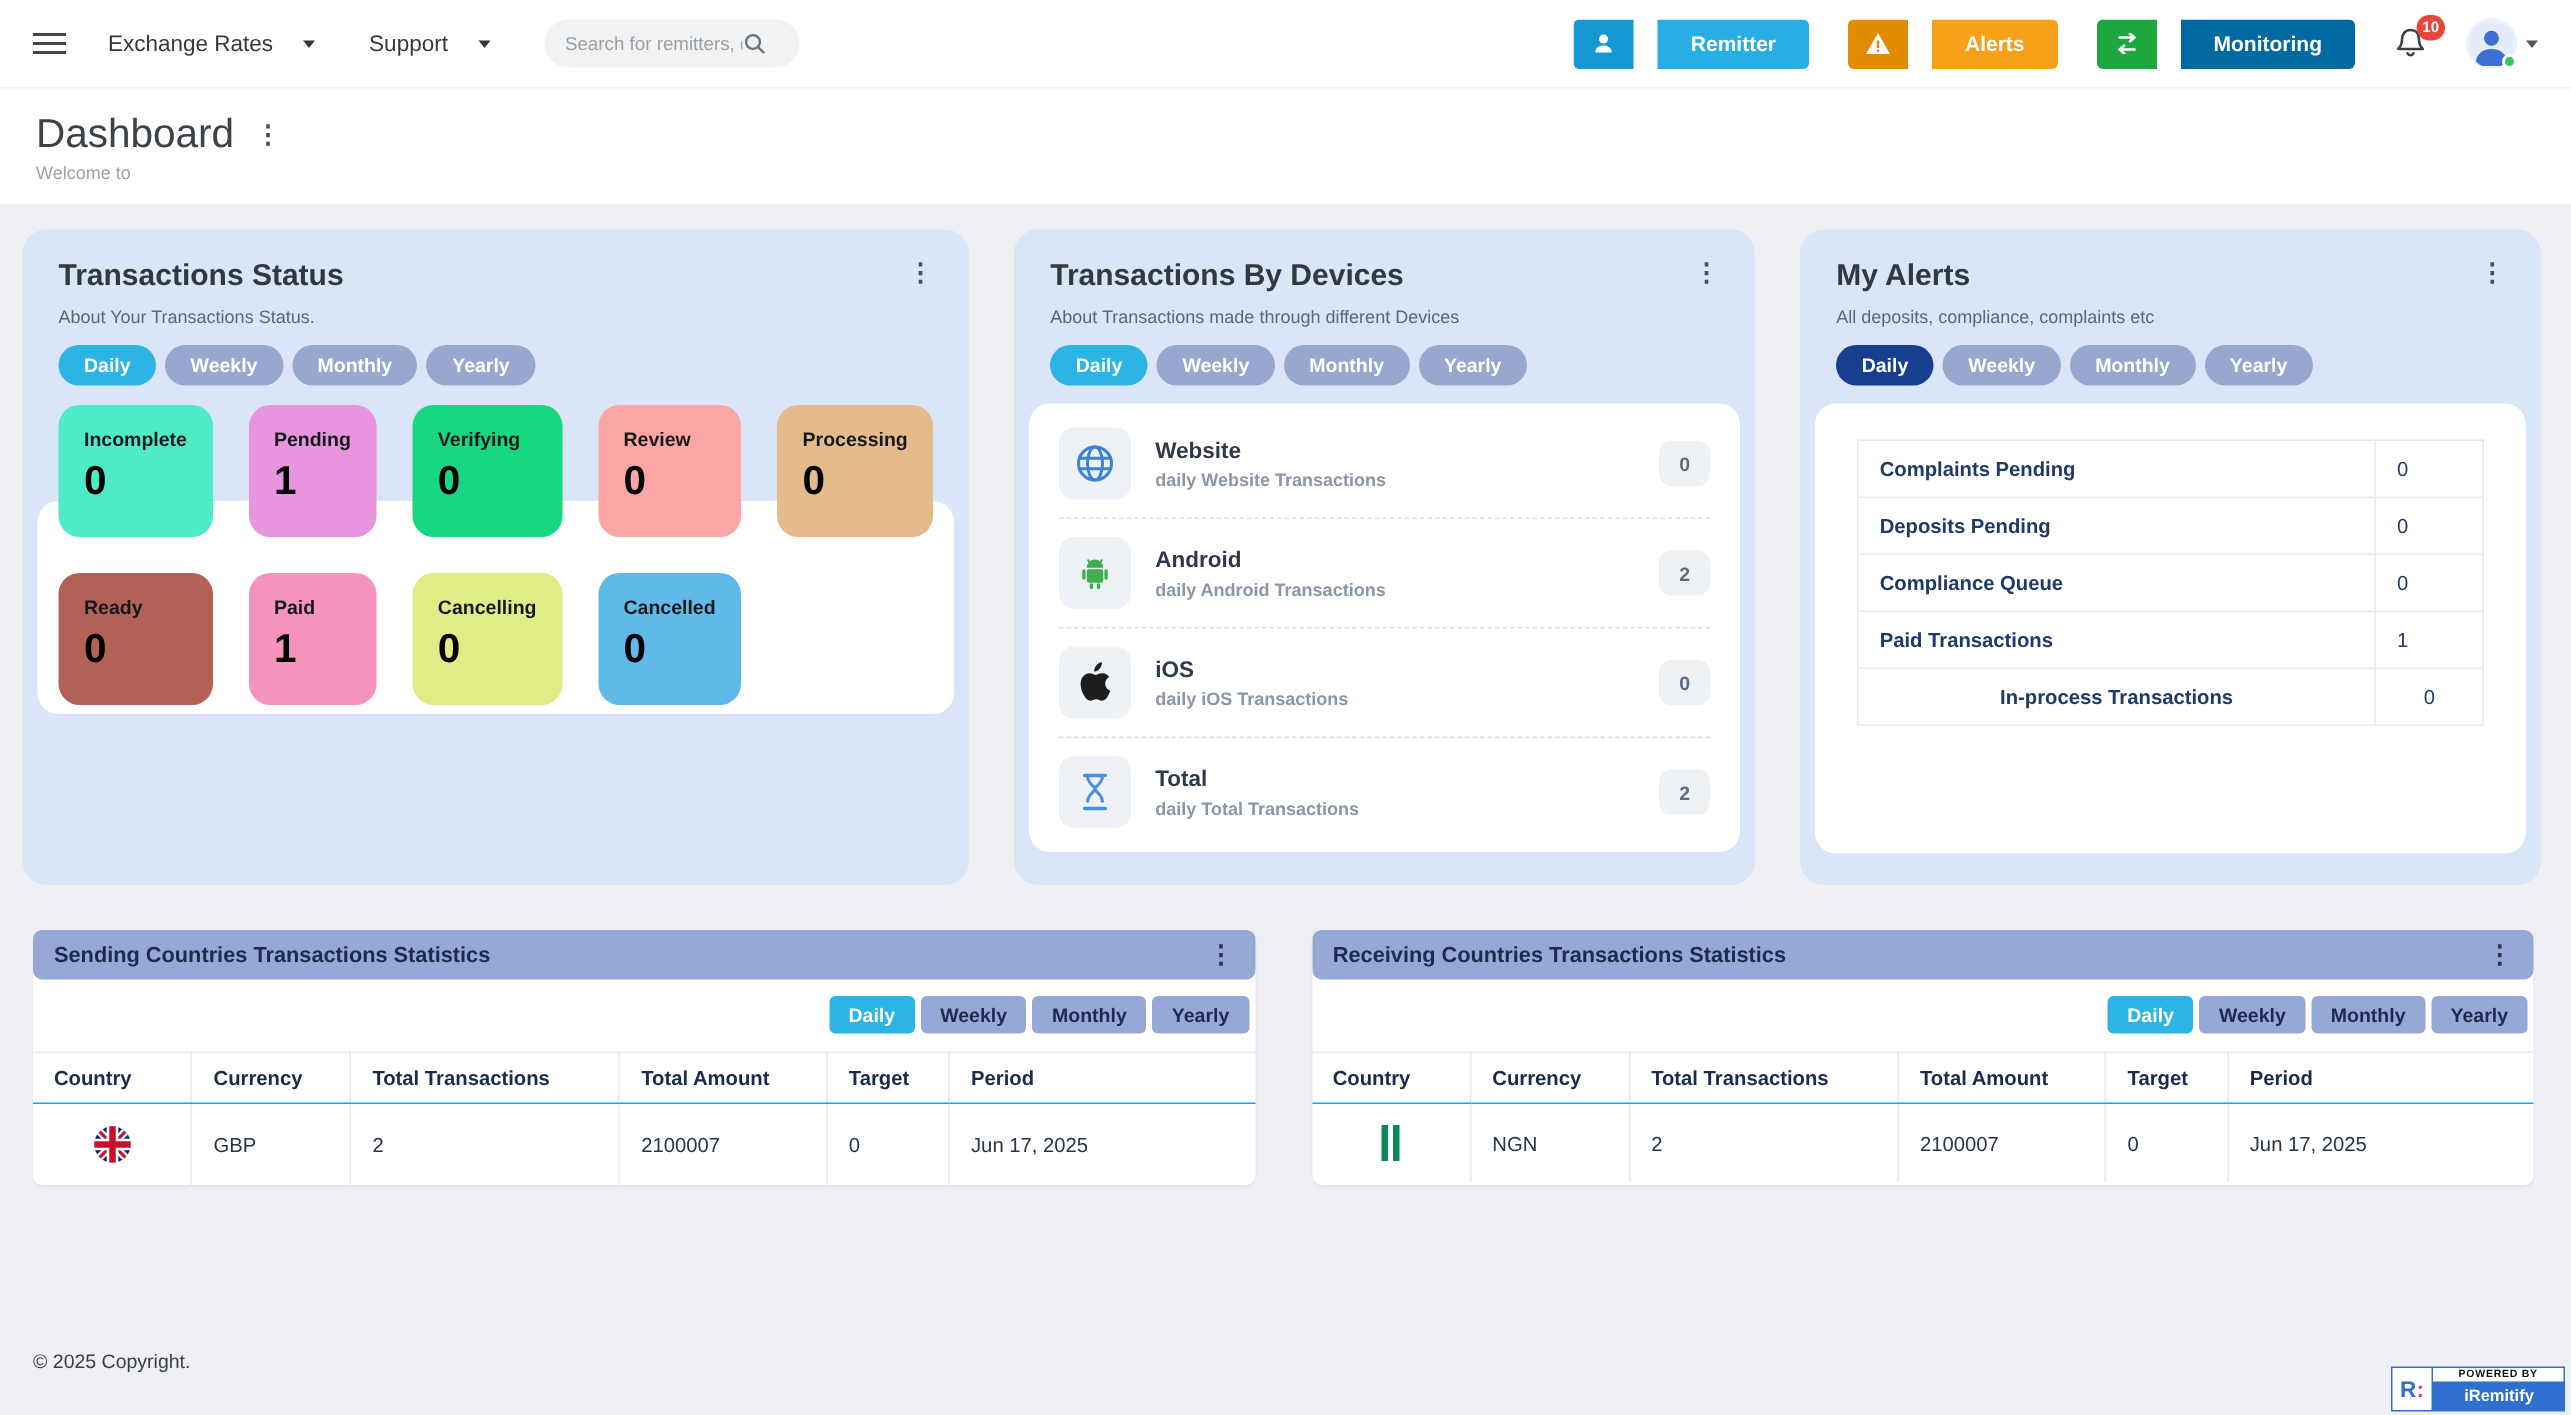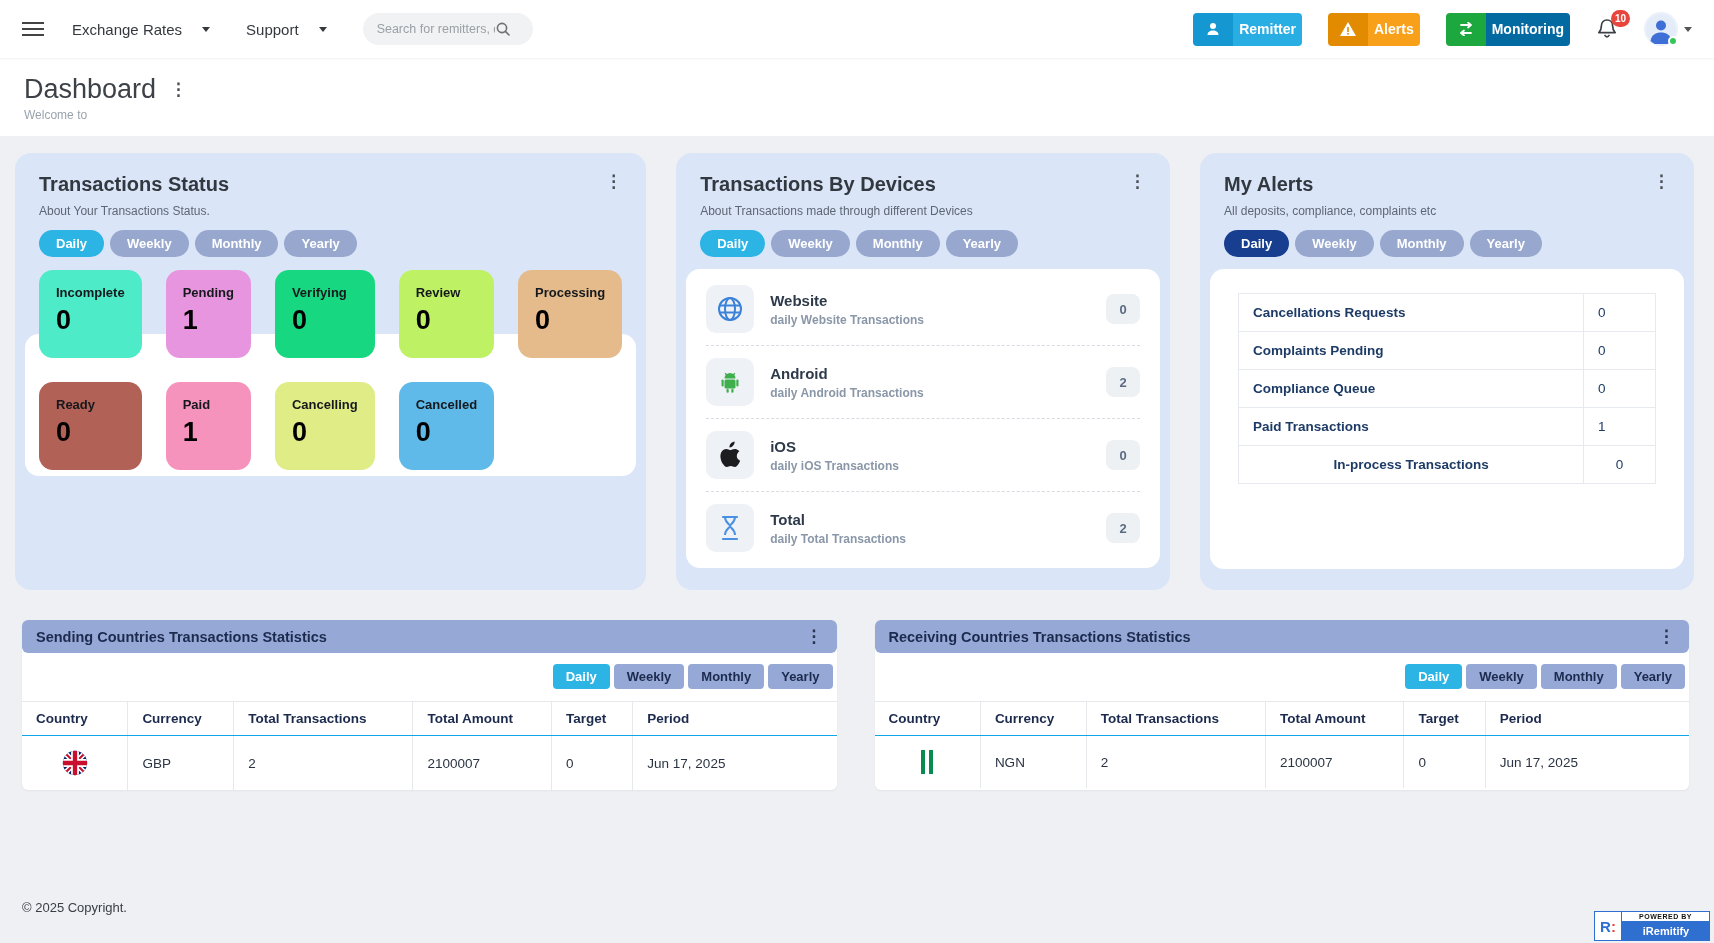--- a/index.html
+++ b/index.html
@@ -11,21 +11,21 @@
   .hamburger { width:22px; display:flex; flex-direction:column; gap:4px; cursor:pointer; margin-right:28px; }
   .hamburger i { display:block; height:2px; background:#444; }
   .navlink { display:flex; align-items:center; gap:20px; font-size:15px; color:#35393e; margin-right:36px; cursor:pointer; }
   .caret { width:0; height:0; border-left:4px solid transparent; border-right:4px solid transparent; border-top:5px solid #35393e; }
   .search-pill { display:flex; align-items:center; background:#f1f2f3; border-radius:999px; height:32px; padding:0 14px; width:170px; }
   .search-pill input { border:none; background:transparent; outline:none; font-size:12.5px; color:#555; width:118px; font-family:"Liberation Sans",sans-serif; }
   .search-pill input::placeholder { color:#9aa0a6; }
   .nav-right { margin-left:auto; display:flex; align-items:center; gap:26px; }
   .nbtn { display:flex; align-items:stretch; border-radius:4px; overflow:hidden; color:#fff; font-weight:bold; font-size:14px; height:33px; cursor:pointer; }
   .nbtn .iseg { width:40px; display:flex; align-items:center; justify-content:center; }
-  .nbtn .lseg { display:flex; align-items:center; padding:0 6px; }
+  .nbtn .lseg { display:flex; align-items:center; padding:0 22px;margin-left:16px; }
   .btn-remitter .lseg { background:#29aee4; } .btn-remitter .iseg { background:#1597d2; }
   .btn-alerts  .lseg { background:#f9a01b; } .btn-alerts  .iseg { background:#e28b00; }
   .btn-monitor .lseg { background:#0369a1; } .btn-monitor .iseg { background:#1ca73f; }
   .bell-wrap { position:relative; cursor:pointer; }
   .bell-badge { position:absolute; top:-7px; right:-12px; background:#e8453c; color:#fff; font-size:10px; font-weight:bold; border-radius:999px; min-width:19px; height:17px; display:flex; align-items:center; justify-content:center; padding:0 4px; }
   .avatar-wrap { display:flex; align-items:center; gap:6px; cursor:pointer; }
   .avatar { width:34px; height:34px; border-radius:50%; background:#eaf1fa; position:relative; display:flex; align-items:center; justify-content:center; }
   .status-dot { position:absolute; right:0; bottom:0; width:10px; height:10px; border-radius:50%; background:#35c759; border:2px solid #fff; }
   .caret-sm { width:0; height:0; border-left:4px solid transparent; border-right:4px solid transparent; border-top:5px solid #555; }
 
@@ -208,21 +208,21 @@
             <div class="tile-num">0</div>
           </div>
         <div class="tile" style="background-color: rgb(231, 149, 222);">
             <div class="tile-lbl">Pending</div>
             <div class="tile-num">1</div>
           </div>
         <div class="tile" style="background-color: rgb(23, 215, 128);">
             <div class="tile-lbl">Verifying</div>
             <div class="tile-num">0</div>
           </div>
-        <div class="tile" style="background-color: #bef264;">
+        <div class="tile" style="background-color: #fca5a5;">
             <div class="tile-lbl">Review</div>
             <div class="tile-num">0</div>
           </div>
         <div class="tile" style="background-color: rgb(230, 187, 140);">
             <div class="tile-lbl">Processing</div>
             <div class="tile-num">0</div>
           </div>
         <div class="tile" style="background-color: rgb(178, 97, 86);">
             <div class="tile-lbl">Ready</div>
             <div class="tile-num">0</div>
@@ -319,26 +319,26 @@
     </div>
     <div class="pill-row">
       <button class="pill" style="background-color: rgb(24, 63, 143);">Daily</button>
       <button class="pill">Weekly</button>
       <button class="pill">Monthly</button>
       <button class="pill">Yearly</button>
     </div>
     <div class="alerts-panel">
       <table class="alerts-table">
         <tbody>
-            <tr>
-              <td class="alabel">Cancellations Requests</td>
+        <tr>
+              <td class="alabel">Complaints Pending</td>
               <td class="aval">0</td>
             </tr>
         <tr>
-              <td class="alabel">Complaints Pending</td>
+              <td class="alabel">Deposits Pending</td>
               <td class="aval">0</td>
             </tr>
         <tr>
               <td class="alabel">Compliance Queue</td>
               <td class="aval">0</td>
             </tr>
         <tr>
               <td class="alabel">Paid Transactions</td>
               <td class="aval">1</td>
             </tr>

